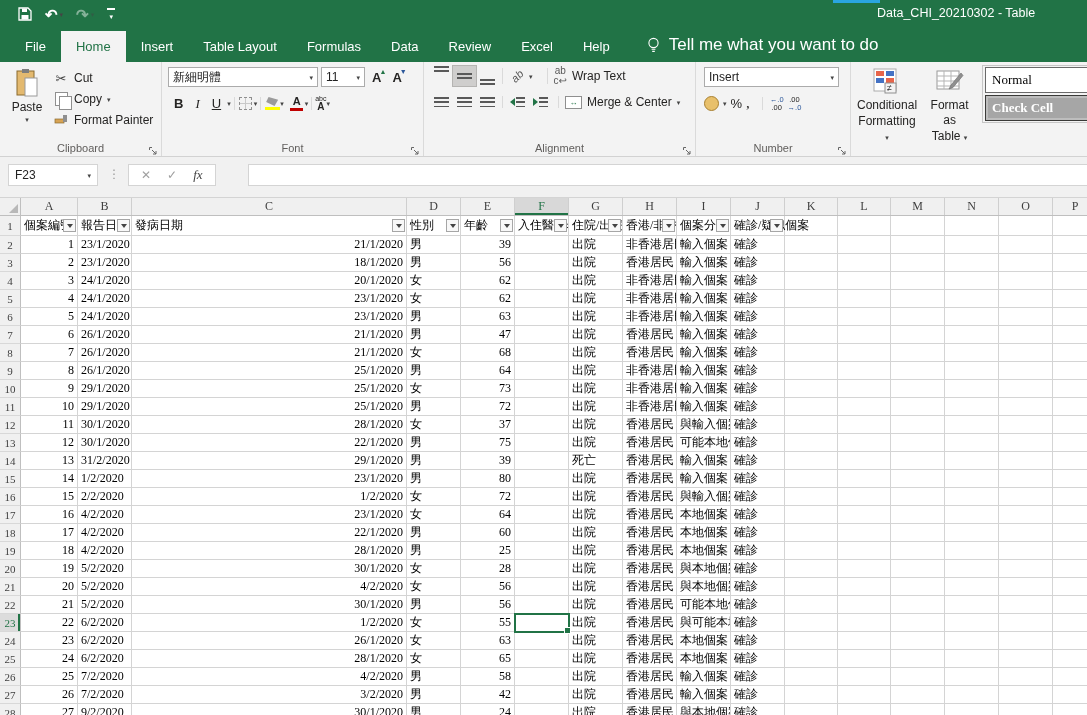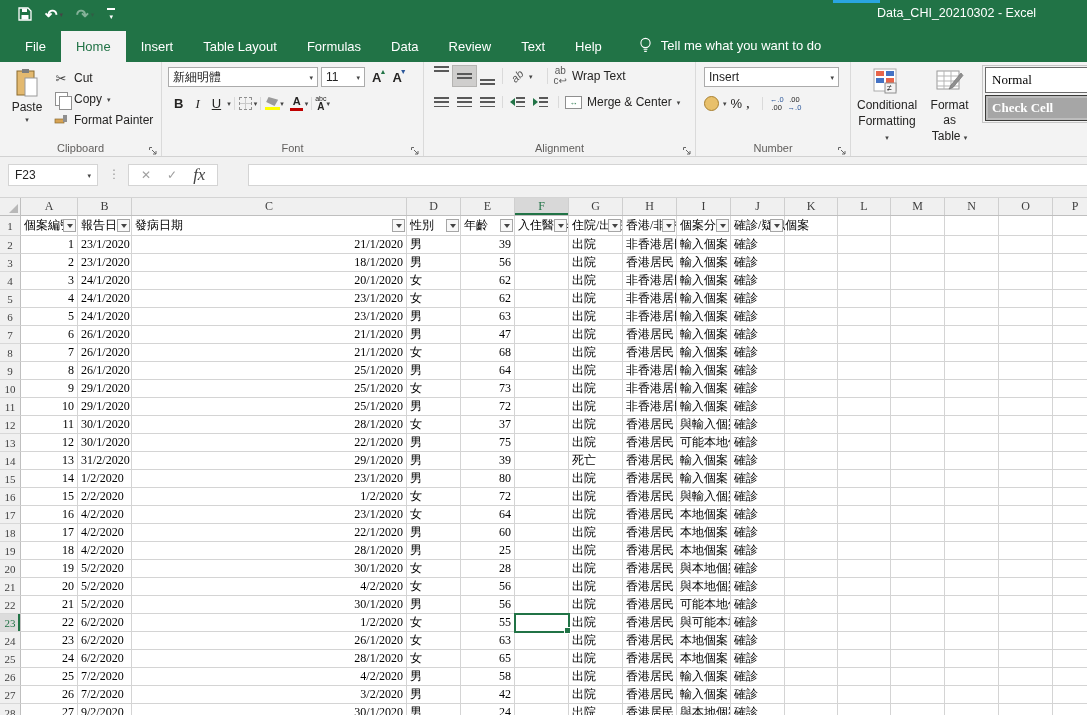--- a/index.html
+++ b/index.html
@@ -17,21 +17,21 @@
   .qcustom .bar{width:8px;height:1.5px;background:#fff;margin-bottom:1px;}
   .qcustom .dd{font-size:7px;line-height:1;color:#fff;}
   .bluesliver{position:absolute;left:833px;top:0;width:47px;height:3px;background:#2aa5e0;}
   .wtitle{position:absolute;left:877px;top:6px;font-size:12.5px;color:#fff;white-space:nowrap;}
 
   
   .tabrow{position:absolute;left:0;top:28px;width:100%;height:34px;background:#217346;display:flex;align-items:stretch;}
   #tabs{display:flex;align-items:stretch;padding-left:10px;}
   .tab{display:flex;align-items:center;padding:0 15px;margin-top:3px;color:#fff;font-size:13px;cursor:default;}
   .tab.active{background:#f3f3f3;color:#217346;}
-  .tellme{display:flex;align-items:center;gap:9px;margin-left:22px;color:#fff;font-size:13px;}
+  .tellme{display:flex;align-items:center;gap:9px;margin-left:22px;color:#fff;font-size:17px;}
 
   
   .ribbon{position:absolute;left:0;top:62px;width:100%;height:95px;background:#f3f3f3;border-bottom:1px solid #d2d2d2;display:flex;box-sizing:border-box;}
   .rgroup{position:relative;height:100%;border-right:1px solid #dadada;box-sizing:border-box;flex:0 0 auto;}
   .glabel{position:absolute;bottom:2px;left:0;right:0;text-align:center;font-size:11px;color:#605e5c;}
   .launcher{position:absolute;right:2px;bottom:3px;width:11px;height:11px;}
   .dd{font-size:7px;color:#444;line-height:1;}
   .sbtn{display:flex;align-items:center;gap:5px;font-size:12px;color:#252423;padding:2px 3px;white-space:nowrap;}
   .combo{background:#fff;border:1px solid #ababab;height:20px;display:flex;align-items:center;font-size:12px;color:#222;padding:0 4px;box-sizing:border-box;}
   .combo .dd{margin-left:auto;padding-left:4px;}
@@ -109,21 +109,21 @@
             display:flex;align-items:center;padding-left:6px;font-family:"Liberation Serif","DejaVu Serif",serif;
             font-size:13px;font-weight:bold;color:#fff;}
 
   
   .fbar{position:absolute;left:0;top:157px;width:100%;height:41px;background:#f1f1f1;border-bottom:1px solid #d4d4d4;box-sizing:border-box;}
   .namebox{position:absolute;left:8px;top:7px;width:90px;height:22px;background:#fff;border:1px solid #d4d4d4;display:flex;align-items:center;padding:0 6px;font-size:12px;color:#222;box-sizing:border-box;}
   .namebox .dd{margin-left:auto;}
   .fmore{position:absolute;left:108px;top:10px;color:#9a9a9a;font-size:12px;}
   .fbtns{position:absolute;left:128px;top:7px;height:22px;display:flex;align-items:center;gap:16px;background:#fff;border:1px solid #d4d4d4;padding:0 12px;box-sizing:border-box;}
   .fbtns .x,.fbtns .ok{color:#a0a0a0;font-size:12px;}
-  .fx{font-family:"Liberation Serif",serif;font-style:italic;font-size:17px;color:#444;}
+  .fx{font-family:"Liberation Serif",serif;font-style:italic;font-size:13px;color:#444;}
   .finput{position:absolute;left:248px;top:7px;right:0;height:22px;background:#fff;border:1px solid #d4d4d4;border-right:none;font-size:12px;display:flex;align-items:center;padding:0 6px;box-sizing:border-box;}
 
   
   .grid{position:absolute;left:0;top:198px;width:1098px;height:522px;background:#fff;
         font-family:"Liberation Serif","DejaVu Serif",serif;}
   .ghead{display:flex;height:18px;background:#f0f0f0;border-bottom:1px solid #bfbfbf;box-sizing:border-box;}
   .corner{position:relative;width:21px;flex:0 0 21px;background:#f0f0f0;border-right:1px solid #bfbfbf;box-sizing:border-box;}
   .corner:after{content:"";position:absolute;right:2px;bottom:2px;width:0;height:0;
         border-left:9px solid transparent;border-bottom:9px solid #b8b8b8;}
   .ch{display:flex;align-items:center;justify-content:center;font-size:12px;color:#3f3f3f;
@@ -167,33 +167,33 @@
       <span class="qbtn dim">
         <span class="g">↷</span>
         <span class="dd">▾</span>
       </span>
       <span class="qbtn qcustom">
         <span class="bar"></span>
         <span class="dd">▾</span>
       </span>
     </div>
     <span class="bluesliver"></span>
-    <span class="wtitle">Data_CHI_20210302  -  Excel</span>
+    <span class="wtitle">Data_CHI_20210302  -  Table</span>
   </div>
 
   <div class="tabrow">
     <div id="tabs">
         <span class="tab">File</span>
         <span class="tab active">Home</span>
         <span class="tab">Insert</span>
         <span class="tab">Table Layout</span>
         <span class="tab">Formulas</span>
         <span class="tab">Data</span>
         <span class="tab">Review</span>
-        <span class="tab">Text</span>
+        <span class="tab">Excel</span>
         <span class="tab">Help</span>
       </div>
     <div class="tellme">
       <svg width="13" height="17" viewBox="0 0 13 17">
         <circle cx="6.5" cy="6" r="4.6" fill="none" stroke="#fff" stroke-width="1.1"></circle>
         <path d="M4.6 12.2 h3.8 M5.2 14.4 h2.6" stroke="#fff" stroke-width="1.1"></path>
       </svg>
       <span>Tell me what you want to do</span>
     </div>
   </div>

